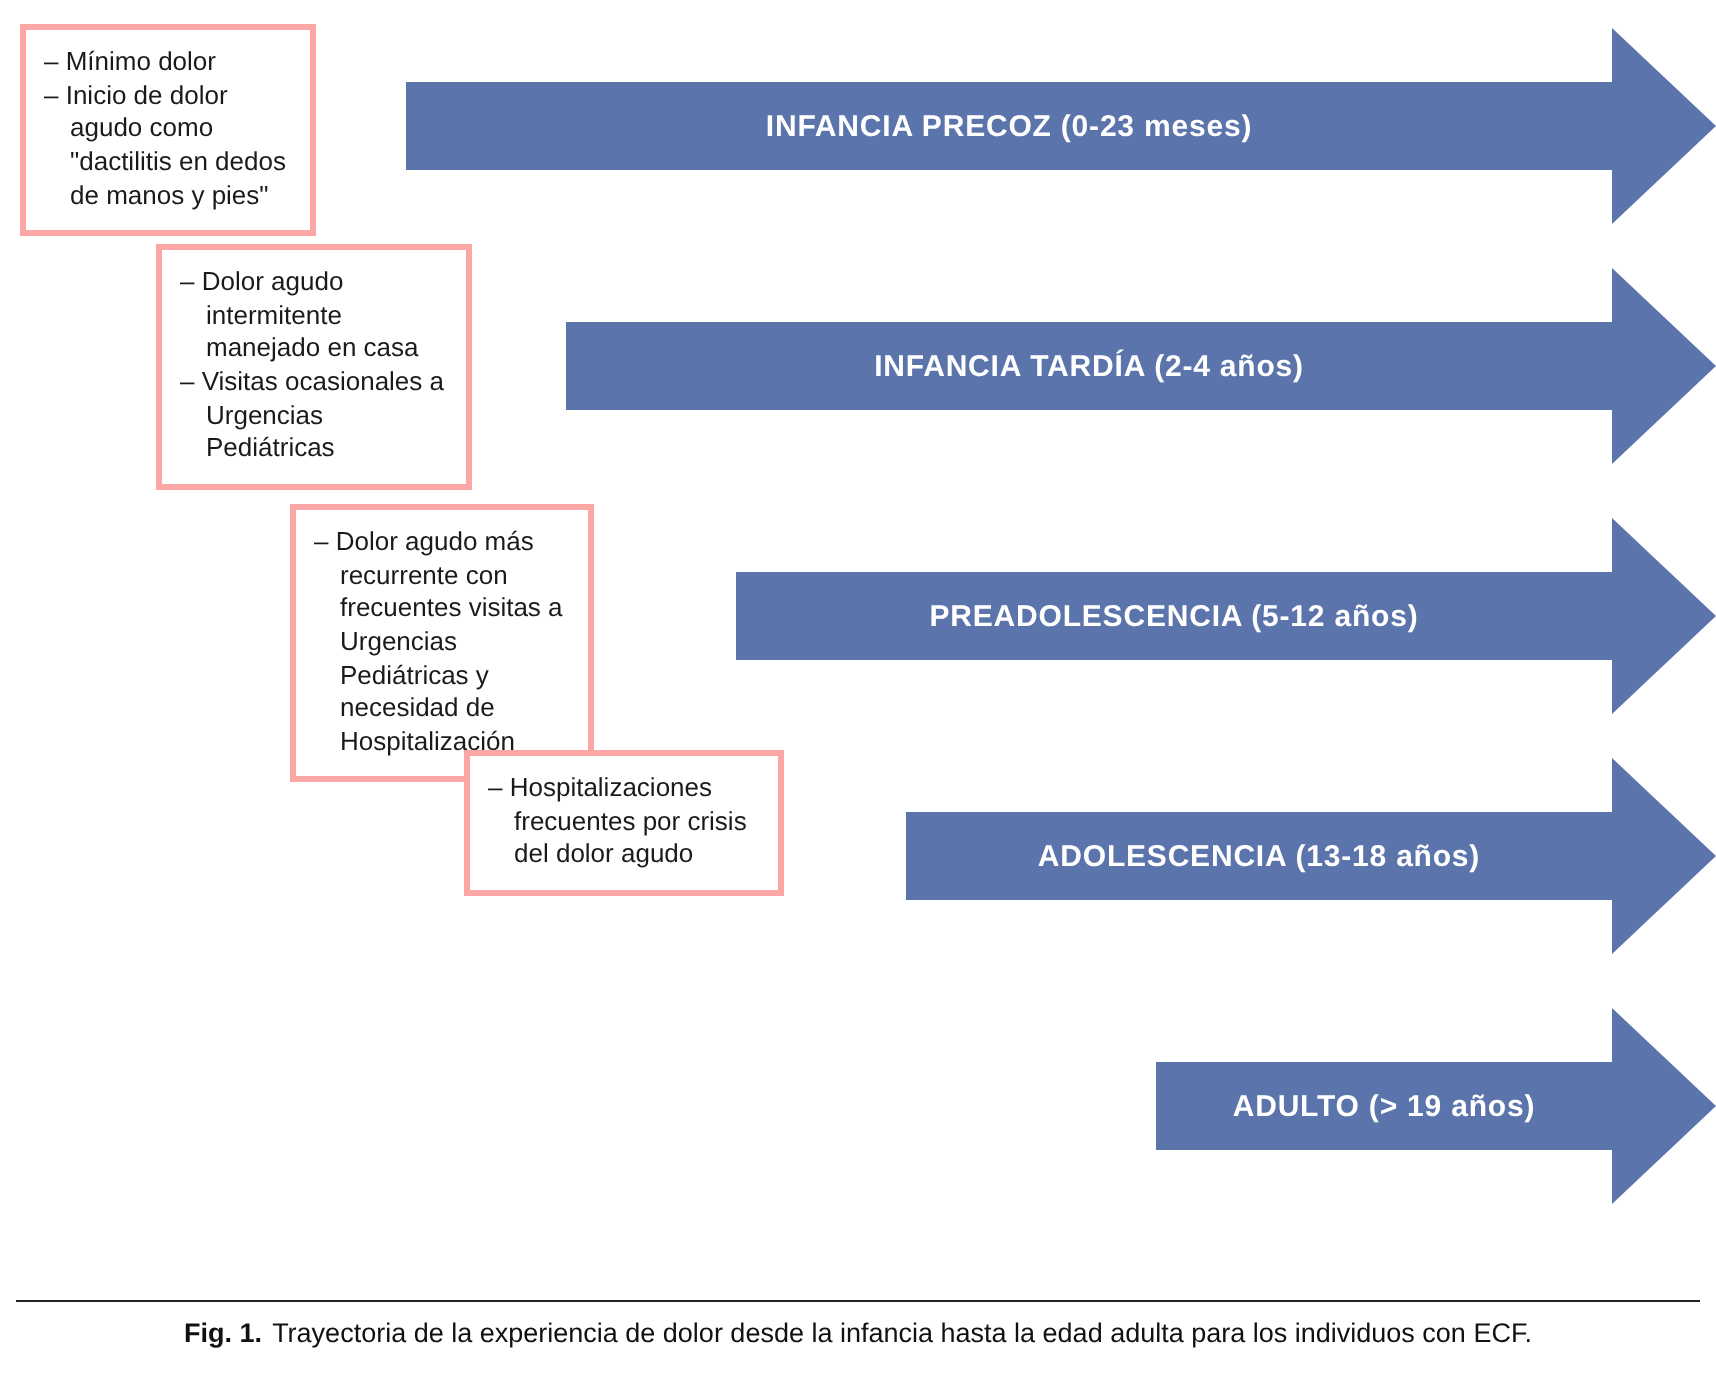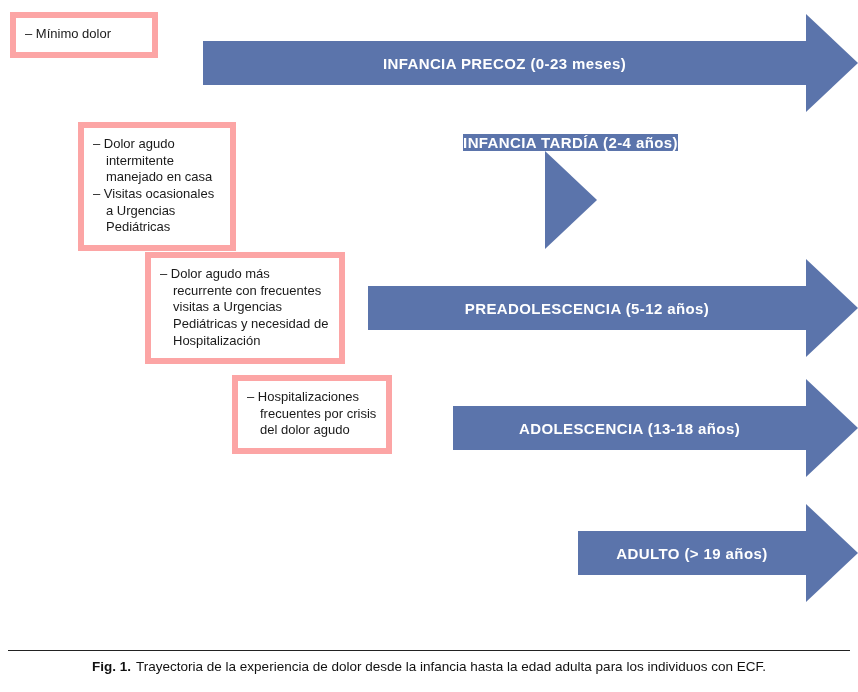--- a/index.html
+++ b/index.html
@@ -13,21 +13,21 @@
     width: 858px;
     height: 692px;
     background: #ffffff;
     overflow: hidden;
   }
 
   
   .note-box {
     position: absolute;
     background: #ffffff;
-    border: 6px solid #fca5a5;
+    border: 3px solid #fca5a5;
     padding: 8px 9px 9px 9px;
     box-sizing: border-box;
     font-size: 13px;
     line-height: 1.28;
     color: #1a1a1a;
     z-index: 3;
   }
   .note-item {
     padding-left: 13px;
     text-indent: -13px;
@@ -88,40 +88,41 @@
     margin-right: 5px;
   }
 </style>
 </head>
 <body>
 
 <div class="canvas" style="--arrow-color:#5b74ab;">
 
   <div class="note-box" style="left:10px; top:12px; width:148px;">
     <div class="note-item">– Mínimo dolor</div>
+    <div class="note-item">– Inicio de dolor agudo como "dactilitis en dedos de manos y pies"</div>
   </div>
   <div class="stage-arrow" style="left:175px; right:0px; top:14px;">
     <div class="arrow-body">
       <span class="stage-label">INFANCIA PRECOZ (0-23 meses)</span>
     </div>
     <div class="arrow-head"></div>
   </div>
 
   <div class="note-box" style="left:78px; top:122px; width:158px;">
     <div class="note-item">– Dolor agudo intermitente manejado en casa</div>
     <div class="note-item">– Visitas ocasionales a Urgencias Pediátricas</div>
   </div>
-  <div class="stage-arrow" style="left:255px; right:0px; top:134px;flex-direction:column;">
+  <div class="stage-arrow" style="left:255px; right:0px; top:134px;">
     <div class="arrow-body">
       <span class="stage-label">INFANCIA TARDÍA (2-4 años)</span>
     </div>
     <div class="arrow-head"></div>
   </div>
 
-  <div class="note-box" style="left:145px; top:252px; width:200px;">
+  <div class="note-box" style="left:145px; top:252px; width:152px;">
     <div class="note-item">– Dolor agudo más recurrente con frecuentes visitas a Urgencias Pediátricas y necesidad de Hospitalización</div>
   </div>
   <div class="stage-arrow" style="left:340px; right:0px; top:259px;">
     <div class="arrow-body">
       <span class="stage-label">PREADOLESCENCIA (5-12 años)</span>
     </div>
     <div class="arrow-head"></div>
   </div>
 
   <div class="note-box" style="left:232px; top:375px; width:160px;">

